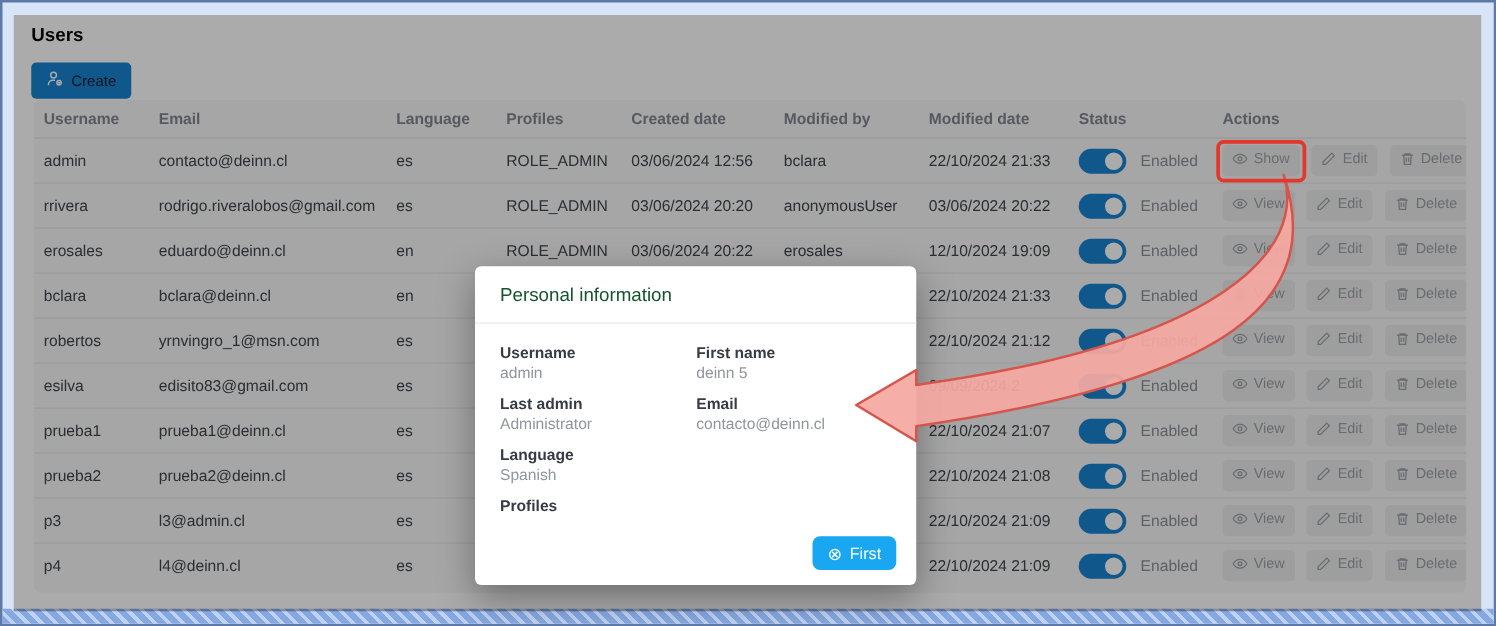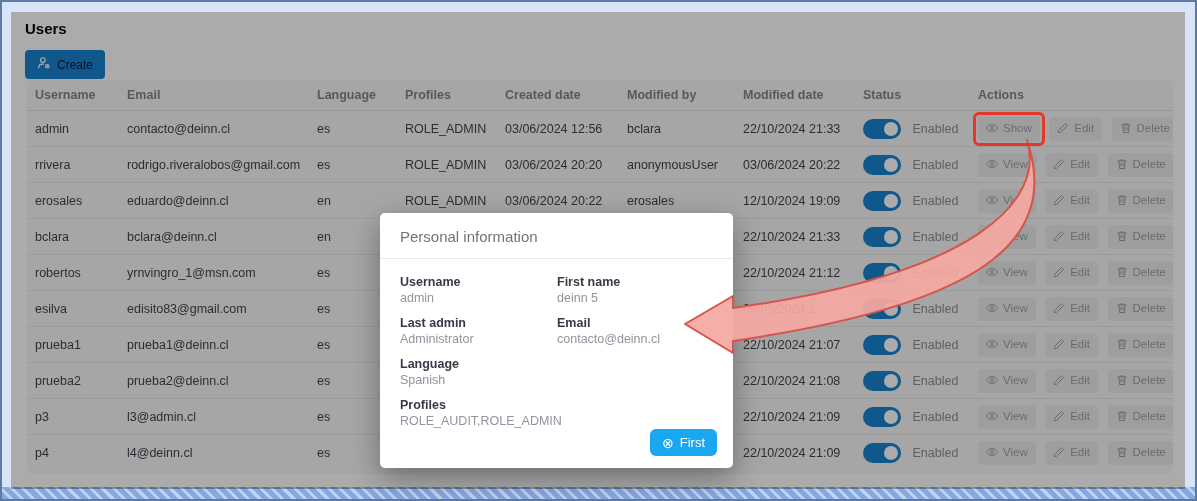--- a/index.html
+++ b/index.html
@@ -73,21 +73,21 @@
   .dim {
     position: absolute; inset: 0; background: rgba(8,8,8,0.34); z-index: 10;
   }
 
   .modal {
     position: absolute; left: 369px; top: 201px; width: 353px; height: 255px;
     background: #fff; border-radius: 5px; z-index: 30;
     box-shadow: 0 10px 30px rgba(0,0,0,0.35);
   }
   .modal-title {
-    padding: 15px 20px 13px; font-size: 15px; color: #737373;
+    padding: 15px 20px 13px; font-size: 15px; color: #14532d;
     border-bottom: 1px solid #e8eaed;
   }
   .modal-body {
     padding: 16px 20px 0; display: grid;
     grid-template-columns: 157px 1fr; row-gap: 11px;
   }
   .field .flabel { font-size: 12.5px; font-weight: bold; color: #363b45; }
   .field .fvalue { font-size: 12.5px; color: #8f959d; margin-top: 2px; }
   .field.full { grid-column: 1 / -1; }
   .close-btn {
@@ -604,21 +604,20 @@
   </div>
 
 
   <div class="field">
     <div class="flabel">Language</div>
     <div class="fvalue">Spanish</div>
   </div>
 
   <div class="field full">
     <div class="flabel">Profiles</div>
-    <div class="fvalue">ROLE_AUDIT,ROLE_ADMIN</div>
   </div>
 </div>
       <button class="close-btn">
         <span class="close-x">⊗</span>
         <span>First</span>
       </button>
     </div>
 
   </div>
   <div class="stripes"></div>

